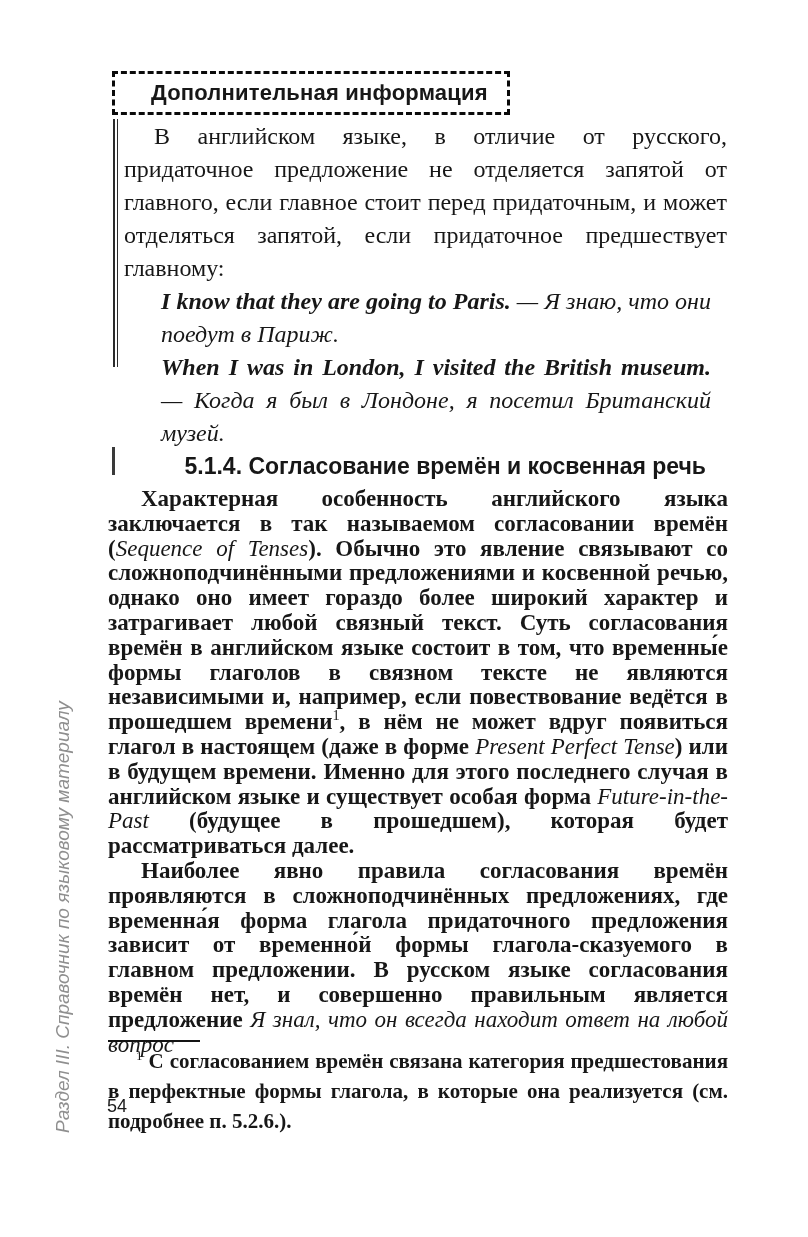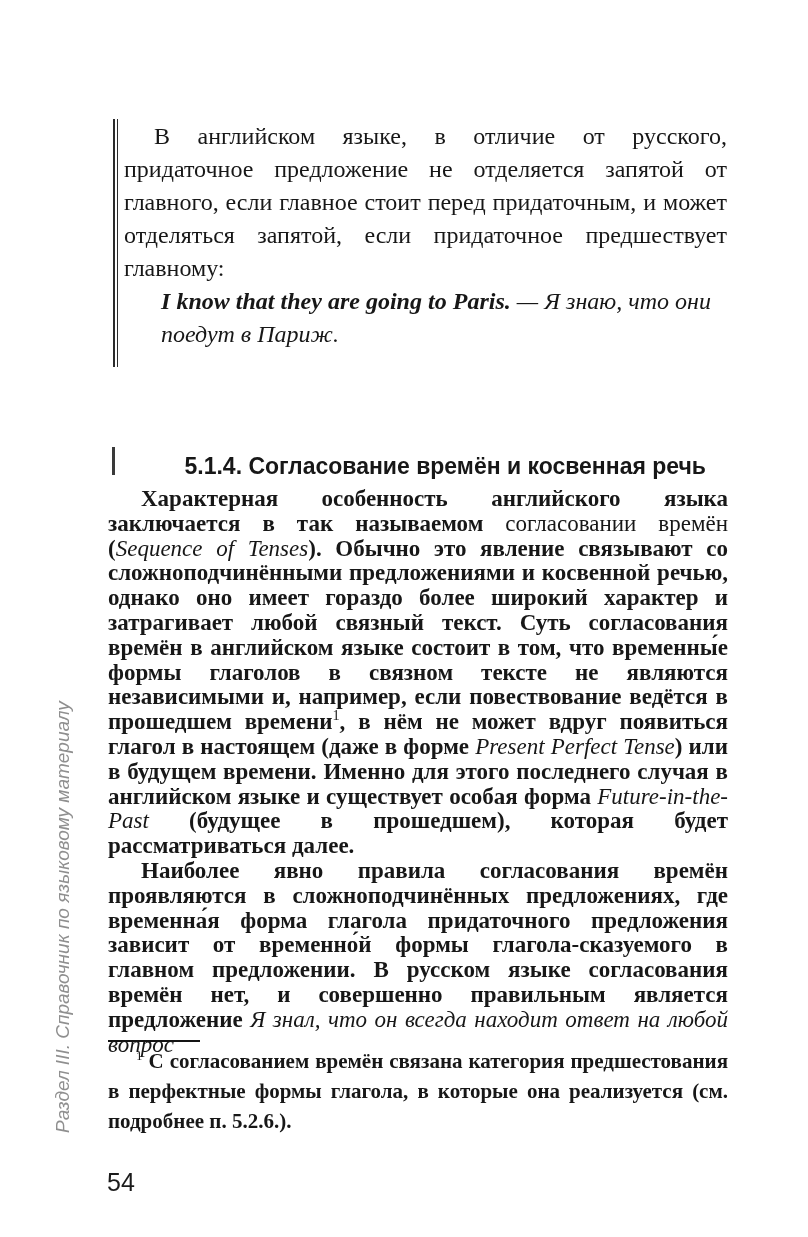--- a/index.html
+++ b/index.html
@@ -33,21 +33,21 @@
   }
 
   .info-body {
     position:absolute; left:124px; top:120px; width:603px;
     font-size:24px; line-height:33px; text-align:justify;
   }
   .info-body .para { margin:0; text-indent:30px; }
   .info-body .example { margin:0 16px 0 37px; text-indent:0; }
 
   .seg-n { font-style:normal; font-weight:bold; }
-  .seg-b { font-weight:normal;margin-top:10px; }
+  .seg-b { font-weight:bold;margin-top:10px; }
   .seg-i { font-style:italic; }
   .seg-bi { font-style:italic; font-weight:bold; }
   sup.fn { font-size:0.62em; line-height:0; vertical-align:super; }
 
   
   .codes-box {
     position:absolute; left:112px; top:384px; width:164px; height:60px;
     border:2px solid #0d0d0d; box-sizing:border-box;
     font-family:"Liberation Sans", sans-serif; font-weight:bold;
     font-size:21px; line-height:26px;
@@ -73,43 +73,47 @@
   .footnote-rule {
     position:absolute; left:108px; top:1040px; width:92px; height:0;
     border-top:2px solid #141414;
   }
   .footnote {
     position:absolute; left:108px; top:1046px; width:620px;
     font-size:21px; line-height:30px; text-align:justify; text-indent:28px;
   }
 
   .page-number {
-    position:absolute; left:107px; top:1168px;
-    font-family:"Liberation Sans", sans-serif; font-size:25px; color:#1b1b1b;
+    position:absolute; left:107px; top:1096px;
+    font-family:"Liberation Sans", sans-serif; font-size:18px; color:#1b1b1b;
   }
 
   .margin-caption {
     position:absolute; left:52px; top:1133px;
     transform:rotate(-90deg); transform-origin:0 0;
     width:458px; white-space:nowrap;
     font-family:"Liberation Sans", sans-serif;
     font-style:italic; font-size:19px; color:#8f8f8f;
   }
 </style>
 </head>
 <body>
 
 <div class="page">
 
+  <div class="info-header">
+    <span class="title">Дополнительная информация</span>
+  </div>
 
   <div class="info-rule"></div>
 
   <div class="info-body">
     <p class="para">В английском языке, в отличие от русского, придаточное предложение не отделяется запятой от главного, если главное стоит перед придаточным, и может отделяться запятой, если придаточное предшествует главному:</p>
     <p class="example"><span class="seg-bi">I know that they are going to Paris.</span><span class="seg-i"> — </span><span class="seg-i">Я знаю, что они поедут в Париж.</span></p>
+    <p class="example"><span class="seg-bi">When I was in London, I visited the British museum.</span><span class="seg-i"> — </span><span class="seg-i">Когда я был в Лондоне, я посетил Британский музей.</span></p>
   </div>
 
 
   <div class="heading-tick"></div>
   <h2 class="section-heading" style="margin:0;">5.1.4. Согласование времён и косвенная речь</h2>
 
   <div class="main-text">
     <p class="para"><span class="seg-n">Характерная особенность английского языка заключается в так называемом </span><span class="seg-b">согласовании времён</span><span class="seg-n"> (</span><span class="seg-i">Sequence of Tenses</span><span class="seg-n">). Обычно это явление связывают со сложноподчинёнными предложениями и косвенной речью, однако оно имеет гораздо более широкий характер и затрагивает любой связный текст. Суть согласования времён в английском языке состоит в том, что временны́е формы глаголов в связном тексте не являются независимыми и, например, если повествование ведётся в прошедшем времени</span><sup class="fn">1</sup><span class="seg-n">, в нём не может вдруг появиться глагол в настоящем (даже в форме </span><span class="seg-i">Present Perfect Tense</span><span class="seg-n">) или в будущем времени. Именно для этого последнего случая в английском языке и существует особая форма </span><span class="seg-i">Future-in-the-Past</span><span class="seg-n"> (будущее в прошедшем), которая будет рассматриваться далее.</span></p>
     <p class="para"><span class="seg-n">Наиболее явно правила согласования времён проявляются в сложноподчинённых предложениях, где временна́я форма глагола придаточного предложения зависит от временно́й формы глагола-сказуемого в главном предложении. В русском языке согласования времён нет, и совершенно правильным является предложение </span><span class="seg-i">Я знал, что он всегда находит ответ на любой вопрос</span></p>
   </div>

